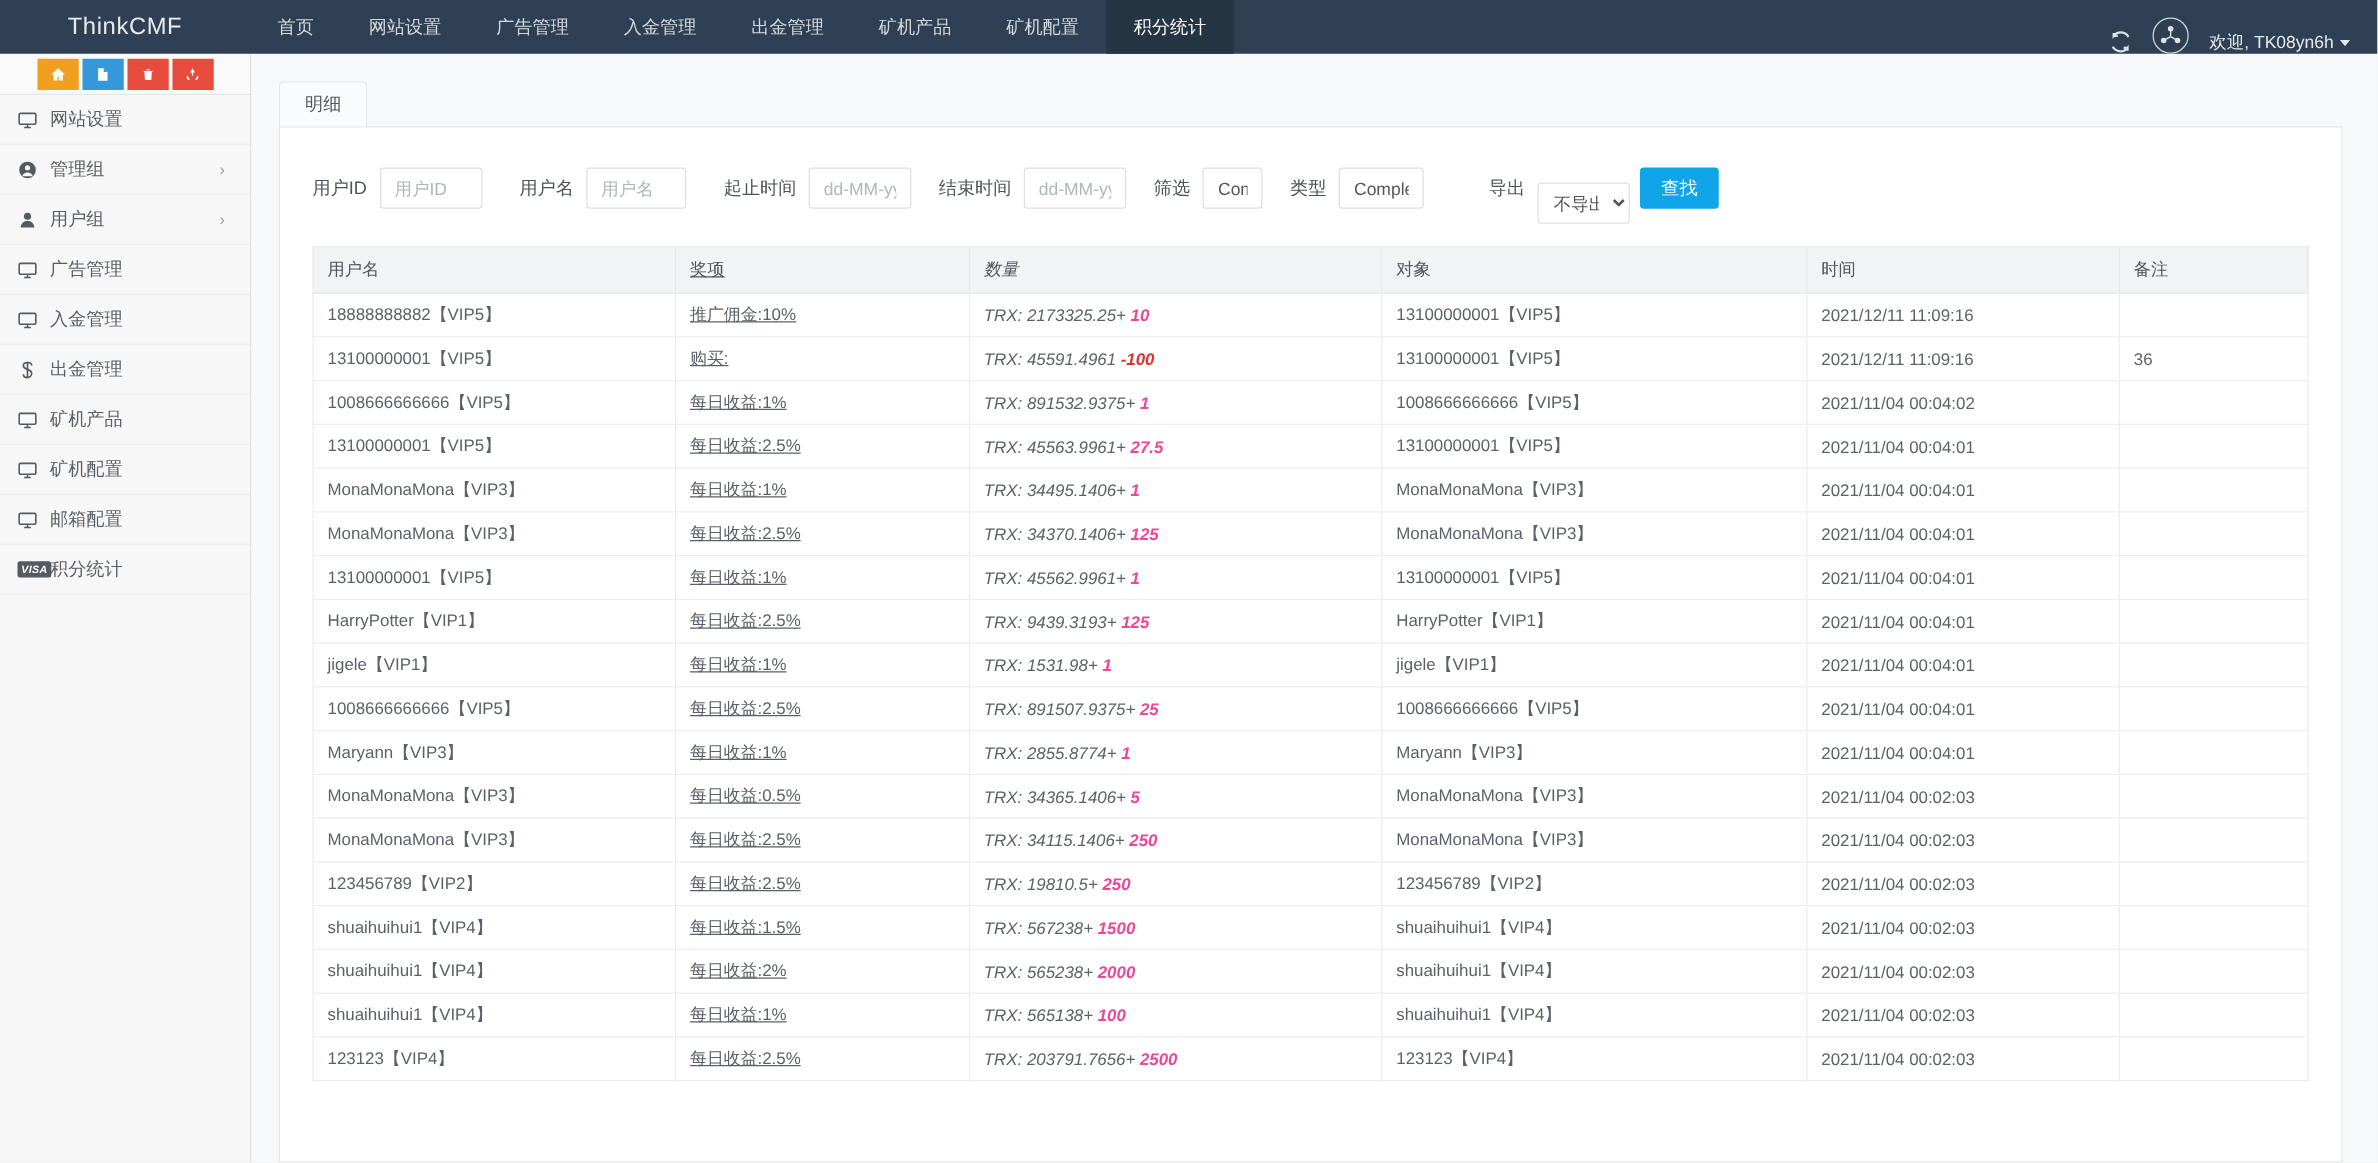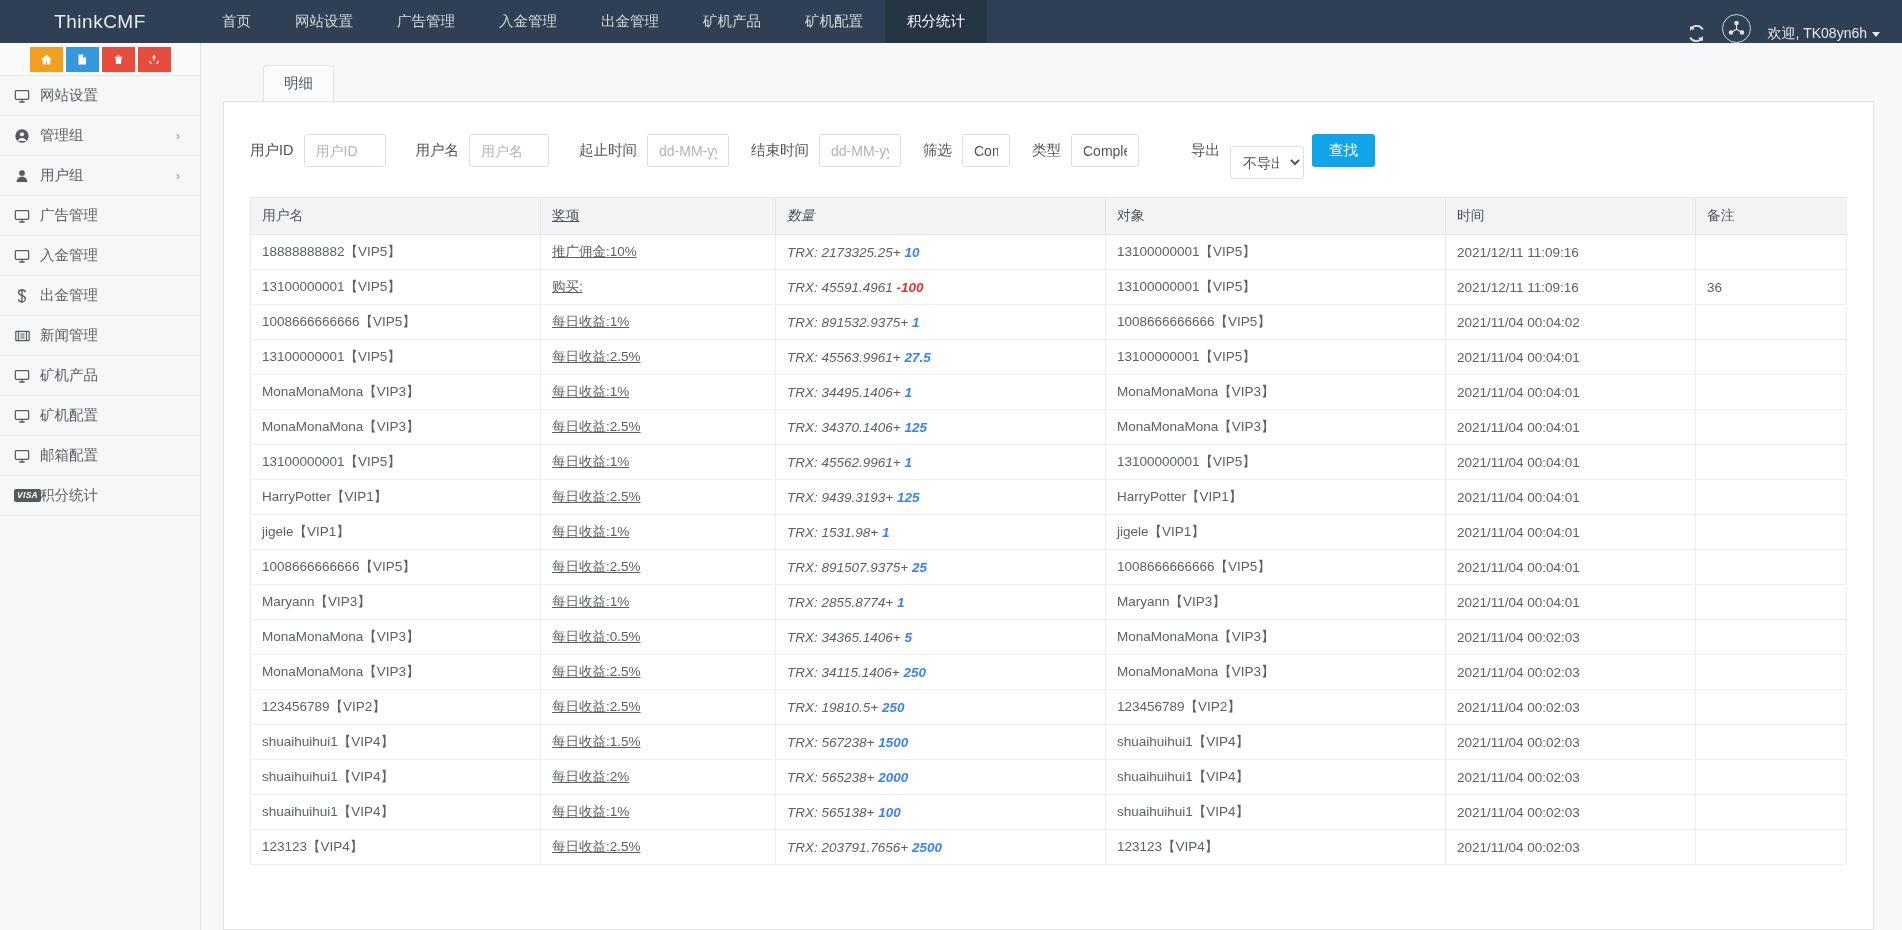--- a/index.html
+++ b/index.html
@@ -125,21 +125,20 @@
   .tabs { display: flex; }
   .tab {
     background: #fafbfc;
     border: 1px solid #e2e4e7;
     border-bottom: none;
     border-radius: 4px 4px 0 0;
     padding: 8px 20px;
     font-size: 14.5px;
     color: #52585f;
     cursor: pointer;
-    margin-left: 40px;
   }
   .panel {
     background: #ffffff;
     border: 1px solid #e2e4e7;
     border-top: 1px solid #e2e4e7;
     padding: 0;
     height: calc(100% - 36px);
     overflow: hidden;
   }
 
@@ -227,21 +226,21 @@
     border: 1px solid #ebedef;
     white-space: nowrap;
     height: 31px;
   }
   .c-username { width: 290px; }
   .c-prize { width: 235px; text-decoration: underline; }
   .c-amount { width: 330px; font-style: italic; }
   .c-target { width: 340px; }
   .c-time { width: 250px; }
   .c-note { width: auto; }
-  .pos { color: #3b82f6; font-weight: bold; }
+  .pos { color: #ec4899; font-weight: bold; }
   .neg { color: #e03131; font-weight: bold; }
 </style>
 </head>
 <body>
 
 <div class="topnav">
   <div class="brand">ThinkCMF</div>
   <div class="navitems">
       <div class="navitem">
         <span>首页</span>
@@ -369,29 +368,20 @@
           <span class="s-ico">
             <svg width="16" height="16" viewBox="0 0 24 24" fill="none" stroke="#555a60" stroke-width="2">
               <path d="M12 2 v20"></path>
               <path d="M17 6.5 C17 4 14.7 3 12 3 C9.3 3 7 4.2 7 7 C7 12 17 10.5 17 16 C17 19 14.4 21 12 21 C9.2 21 7 19.6 7 17"></path>
             </svg>
           </span>
           <span class="s-label">出金管理</span>
         </div>
         <div class="side-item">
           <span class="s-ico">
-            <svg width="17" height="16" viewBox="0 0 24 24" fill="none" stroke="#555a60" stroke-width="1.8">
-              <rect x="2" y="5" width="20" height="14" rx="1"></rect>
-              <path d="M6 5 v14 M18 5 v14 M9 9 h6 M9 12 h6 M9 15 h6"></path>
-            </svg>
-          </span>
-          <span class="s-label">新闻管理</span>
-        </div>
-        <div class="side-item">
-          <span class="s-ico">
             <svg width="16" height="16" viewBox="0 0 24 24" fill="none" stroke="#555a60" stroke-width="1.9">
               <rect x="2" y="4" width="20" height="13" rx="1.5"></rect>
               <path d="M8 21 h8 M12 17 v4"></path>
             </svg>
           </span>
           <span class="s-label">矿机产品</span>
         </div>
         <div class="side-item">
           <span class="s-ico">
             <svg width="16" height="16" viewBox="0 0 24 24" fill="none" stroke="#555a60" stroke-width="1.9">

